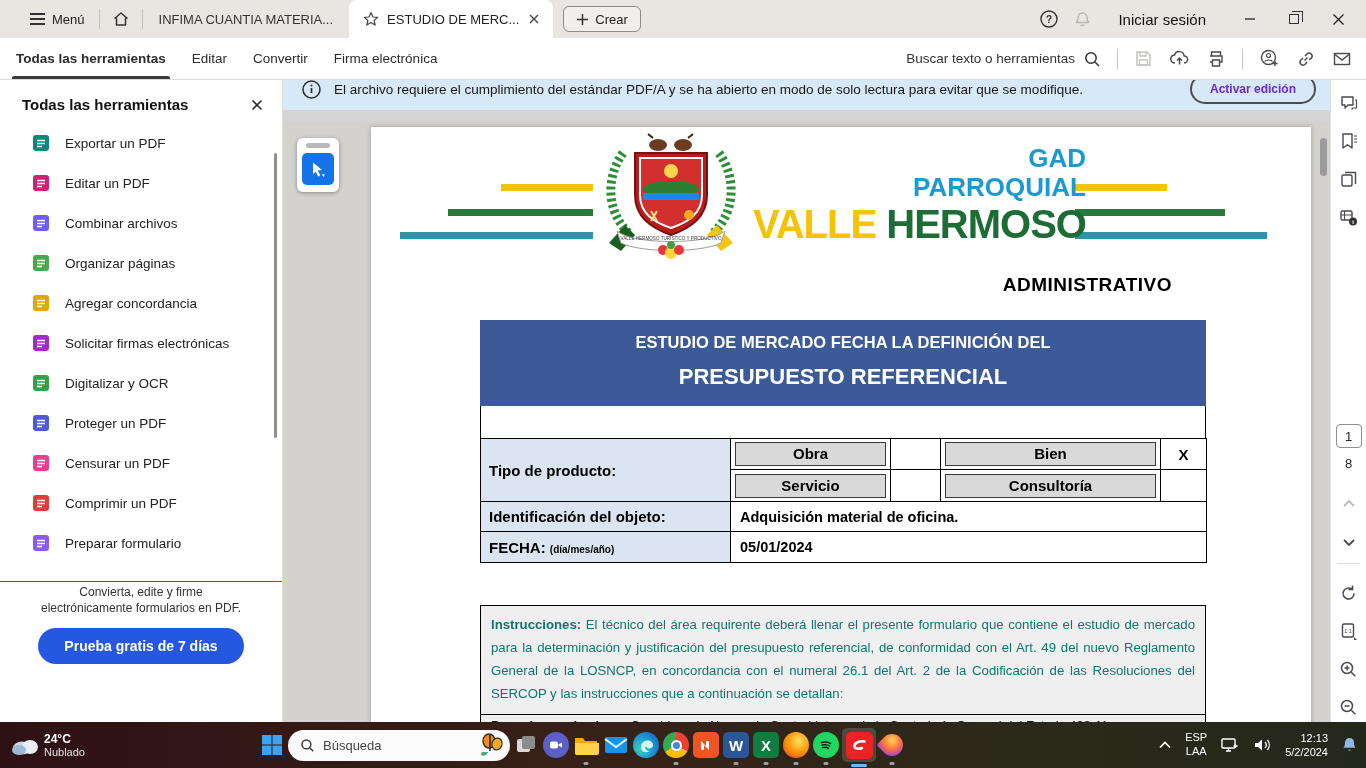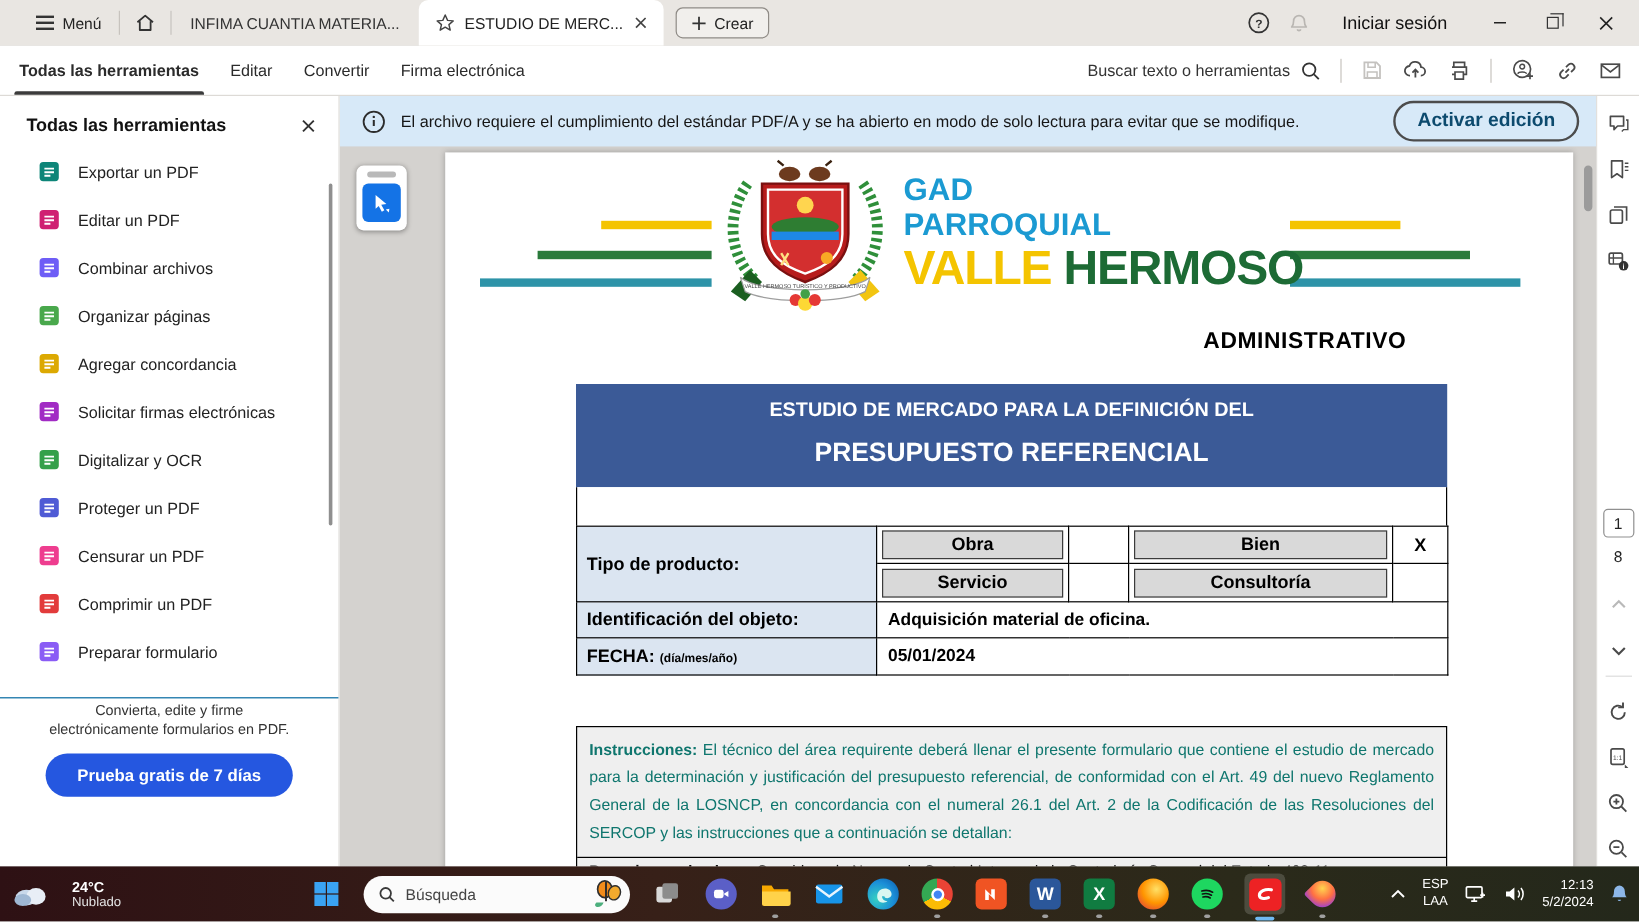--- a/index.html
+++ b/index.html
@@ -44,40 +44,40 @@
   .lp-title { font-size:15px; font-weight:bold; color:#111; }
   .lp-list { position:relative; height:458px; overflow:hidden; }
   .tool-item { display:flex; align-items:center; gap:15px; height:40px; padding-left:32px; cursor:pointer; }
   .tool-item span { font-size:13.5px; color:#222; }
   .lp-scroll { position:absolute; right:5px; top:30px; width:3px; height:285px; background:#8f8f8f; border-radius:2px; }
   .lp-foot { border-top:1px solid #0369a1; padding:0 18px 0; text-align:center; }
   .lp-foot p { font-size:12px; color:#333; line-height:1.35; margin:2px 14px 12px; }
   .cta-btn { background:var(--accent,#2557e0); color:#fff; font-weight:bold; font-size:14px; border:none; border-radius:19px; padding:10px 26px; cursor:pointer; }
 
   
-  .banner { position:absolute; top:80px; left:283px; right:36px; height:42px; background:var(--banner_bg,#d7e9f8); display:flex; align-items:center; gap:12px; padding:0 14px 0 18px; z-index:15; }
+  .banner { position:absolute; top:68px; left:283px; right:36px; height:42px; background:var(--banner_bg,#d7e9f8); display:flex; align-items:center; gap:12px; padding:0 14px 0 18px; z-index:15; }
   .banner-text { font-size:13.5px; color:#161616; }
-  .activar-btn { margin-left:auto; background:transparent; border:2px solid #4c4c4c; border-radius:17px; padding:6px 18px; font-size:16px; font-weight:bold; color:#0c4a6e; cursor:pointer; white-space:nowrap; }
+  .activar-btn { margin-left:auto; background:transparent; border:2px solid #4c4c4c; border-radius:17px; padding:6px 18px; font-size:12px; font-weight:bold; color:#6d28d9; cursor:pointer; white-space:nowrap; }
 
   
   .doc-area { position:absolute; top:122px; left:283px; right:36px; bottom:46px; background:#d4d2cf; overflow:hidden; }
   .float-tool { position:absolute; left:14px; top:16px; width:42px; height:54px; background:#fff; border-radius:6px; box-shadow:0 1px 4px rgba(0,0,0,.35); display:flex; flex-direction:column; align-items:center; padding-top:5px; z-index:5; }
   .float-handle { width:24px; height:5px; border-radius:3px; background:#b9b9b9; margin-bottom:5px; }
   .float-btn { width:32px; height:32px; background:#1473e6; border-radius:5px; display:flex; align-items:center; justify-content:center; cursor:pointer; }
   .doc-scroll { position:absolute; right:3px; top:16px; width:7px; height:38px; background:#9b9b9b; border-radius:4px; }
 
   .page { position:absolute; left:88px; top:5px; width:940px; height:700px; background:#fff; box-shadow:0 0 5px rgba(0,0,0,.25); }
 
   
   .logo-line { position:absolute; height:7px; }
   .lgl-y { background:var(--logo_yellow,#f4c400); }
   .lgl-g { background:var(--line_green,#2a7a3b); }
   .lgl-t { background:var(--line_teal,#2d93a8); }
   .crest { position:absolute; left:224px; top:6px; }
-  .logo-text { position:absolute; left:382px; top:18px; line-height:1; }
+  .logo-text { position:absolute; left:382px; top:18px; line-height:1;text-align:right; }
   .lt1 { font-size:26px; font-weight:800; color:var(--logo_blue,#1b9ad2); letter-spacing:0px; }
   .lt2 { font-size:26px; font-weight:800; color:var(--logo_blue,#1b9ad2); margin-top:3px; }
   .lt3 { font-size:40px; font-weight:800; margin-top:4px; letter-spacing:-1px; white-space:nowrap; }
   .lt3 .valle { color:var(--logo_yellow,#f4c400); }
   .lt3 .hermoso { color:var(--logo_green,#1d6b35); }
 
   .admin { position:absolute; right:139px; top:147px; font-size:19px; font-weight:800; color:#000; letter-spacing:.5px; }
 
   .blue-head { position:absolute; left:109px; top:193px; width:726px; height:86px; background:var(--header_blue,#3b5a97); color:#fff; text-align:center; }
   .bh1 { font-size:16.5px; font-weight:bold; margin-top:13px; }
@@ -100,24 +100,24 @@
   
   .right-rail { position:absolute; top:80px; right:0; width:36px; bottom:46px; background:#fff; border-left:1px solid #e2e0dd; display:flex; flex-direction:column; align-items:center; z-index:20; }
   .rail-ico { width:28px; height:30px; display:flex; align-items:center; justify-content:center; color:#4a4a4a; cursor:pointer; margin-top:8px; }
   .rail-spacer { flex:1; }
   .page-box { width:26px; height:24px; border:1px solid #8f8f8f; border-radius:4px; display:flex; align-items:center; justify-content:center; font-size:13px; color:#222; margin-bottom:8px; cursor:text; }
   .page-total { font-size:13px; color:#222; margin-bottom:10px; }
   .rail-sep { width:22px; height:1px; background:#dcdcdc; margin:6px 0; }
 
   
   .taskbar { position:absolute; bottom:0; left:0; right:0; height:46px; background:linear-gradient(90deg,#2e1114 0%,#372018 40%,#2b2a1a 75%,#24281b 100%); z-index:40; color:#fff; }
-  .weather { position:absolute; left:10px; top:0; bottom:0; display:flex; align-items:center; gap:20px; cursor:pointer; }
+  .weather { position:absolute; left:10px; top:0; bottom:0; display:flex; align-items:center; gap:4px; cursor:pointer; }
   .weather-txt div:first-child { font-size:12px; font-weight:bold; }
   .weather-txt div:last-child { font-size:11px; color:#e3e3e3; }
-  .tb-center { position:absolute; left:258px; top:0; bottom:0; display:flex; align-items:center; gap:17px; }
+  .tb-center { position:absolute; left:258px; top:0; bottom:0; display:flex; align-items:center; gap:2px; }
   .tb-ico { width:28px; height:28px; display:flex; align-items:center; justify-content:center; position:relative; cursor:pointer; }
   .tb-ico.running::after { content:""; position:absolute; bottom:-6px; left:50%; transform:translateX(-50%); width:5px; height:3px; border-radius:2px; background:#9f9f9f; }
   .tb-ico.active-app { background:rgba(255,255,255,.16); border-radius:5px; width:34px; height:34px; }
   .tb-ico.active-app::after { content:""; position:absolute; bottom:-5px; left:50%; transform:translateX(-50%); width:16px; height:3px; border-radius:2px; background:#6fb9f2; }
   .search-pill { width:222px; height:31px; border-radius:16px; background:#fbfbfb; display:flex; align-items:center; gap:8px; padding:0 4px 0 12px; cursor:text; }
   .search-pill span { font-size:13px; color:#454545; flex:1; }
   .sq { border-radius:5px; width:26px; height:26px; display:flex; align-items:center; justify-content:center; font-weight:bold; color:#fff; font-size:15px; }
   .circ { border-radius:50%; width:26px; height:26px; display:flex; align-items:center; justify-content:center; }
   .tray { position:absolute; right:8px; top:0; bottom:0; display:flex; align-items:center; gap:13px; }
   .tray-lang { font-size:11px; line-height:1.25; text-align:center; cursor:pointer; }
@@ -397,21 +397,21 @@
 
     <div class="logo-text">
       <div class="lt1">GAD</div>
       <div class="lt2">PARROQUIAL</div>
       <div class="lt3"><span class="valle">VALLE</span><span class="hermoso"> HERMOSO</span></div>
     </div>
 
     <div class="admin">ADMINISTRATIVO</div>
 
     <div class="blue-head">
-      <div class="bh1">ESTUDIO DE MERCADO PARA LA DEFINICIÓN DEL</div>
+      <div class="bh1">ESTUDIO DE MERCADO FECHA LA DEFINICIÓN DEL</div>
       <div class="bh2">PRESUPUESTO REFERENCIAL</div>
     </div>
     <div class="gap-row"></div>
 
     <table class="ttable">
       <colgroup>
           <col style="width:250px">
           <col style="width:160px">
           <col style="width:50px">
           <col style="width:220px">

